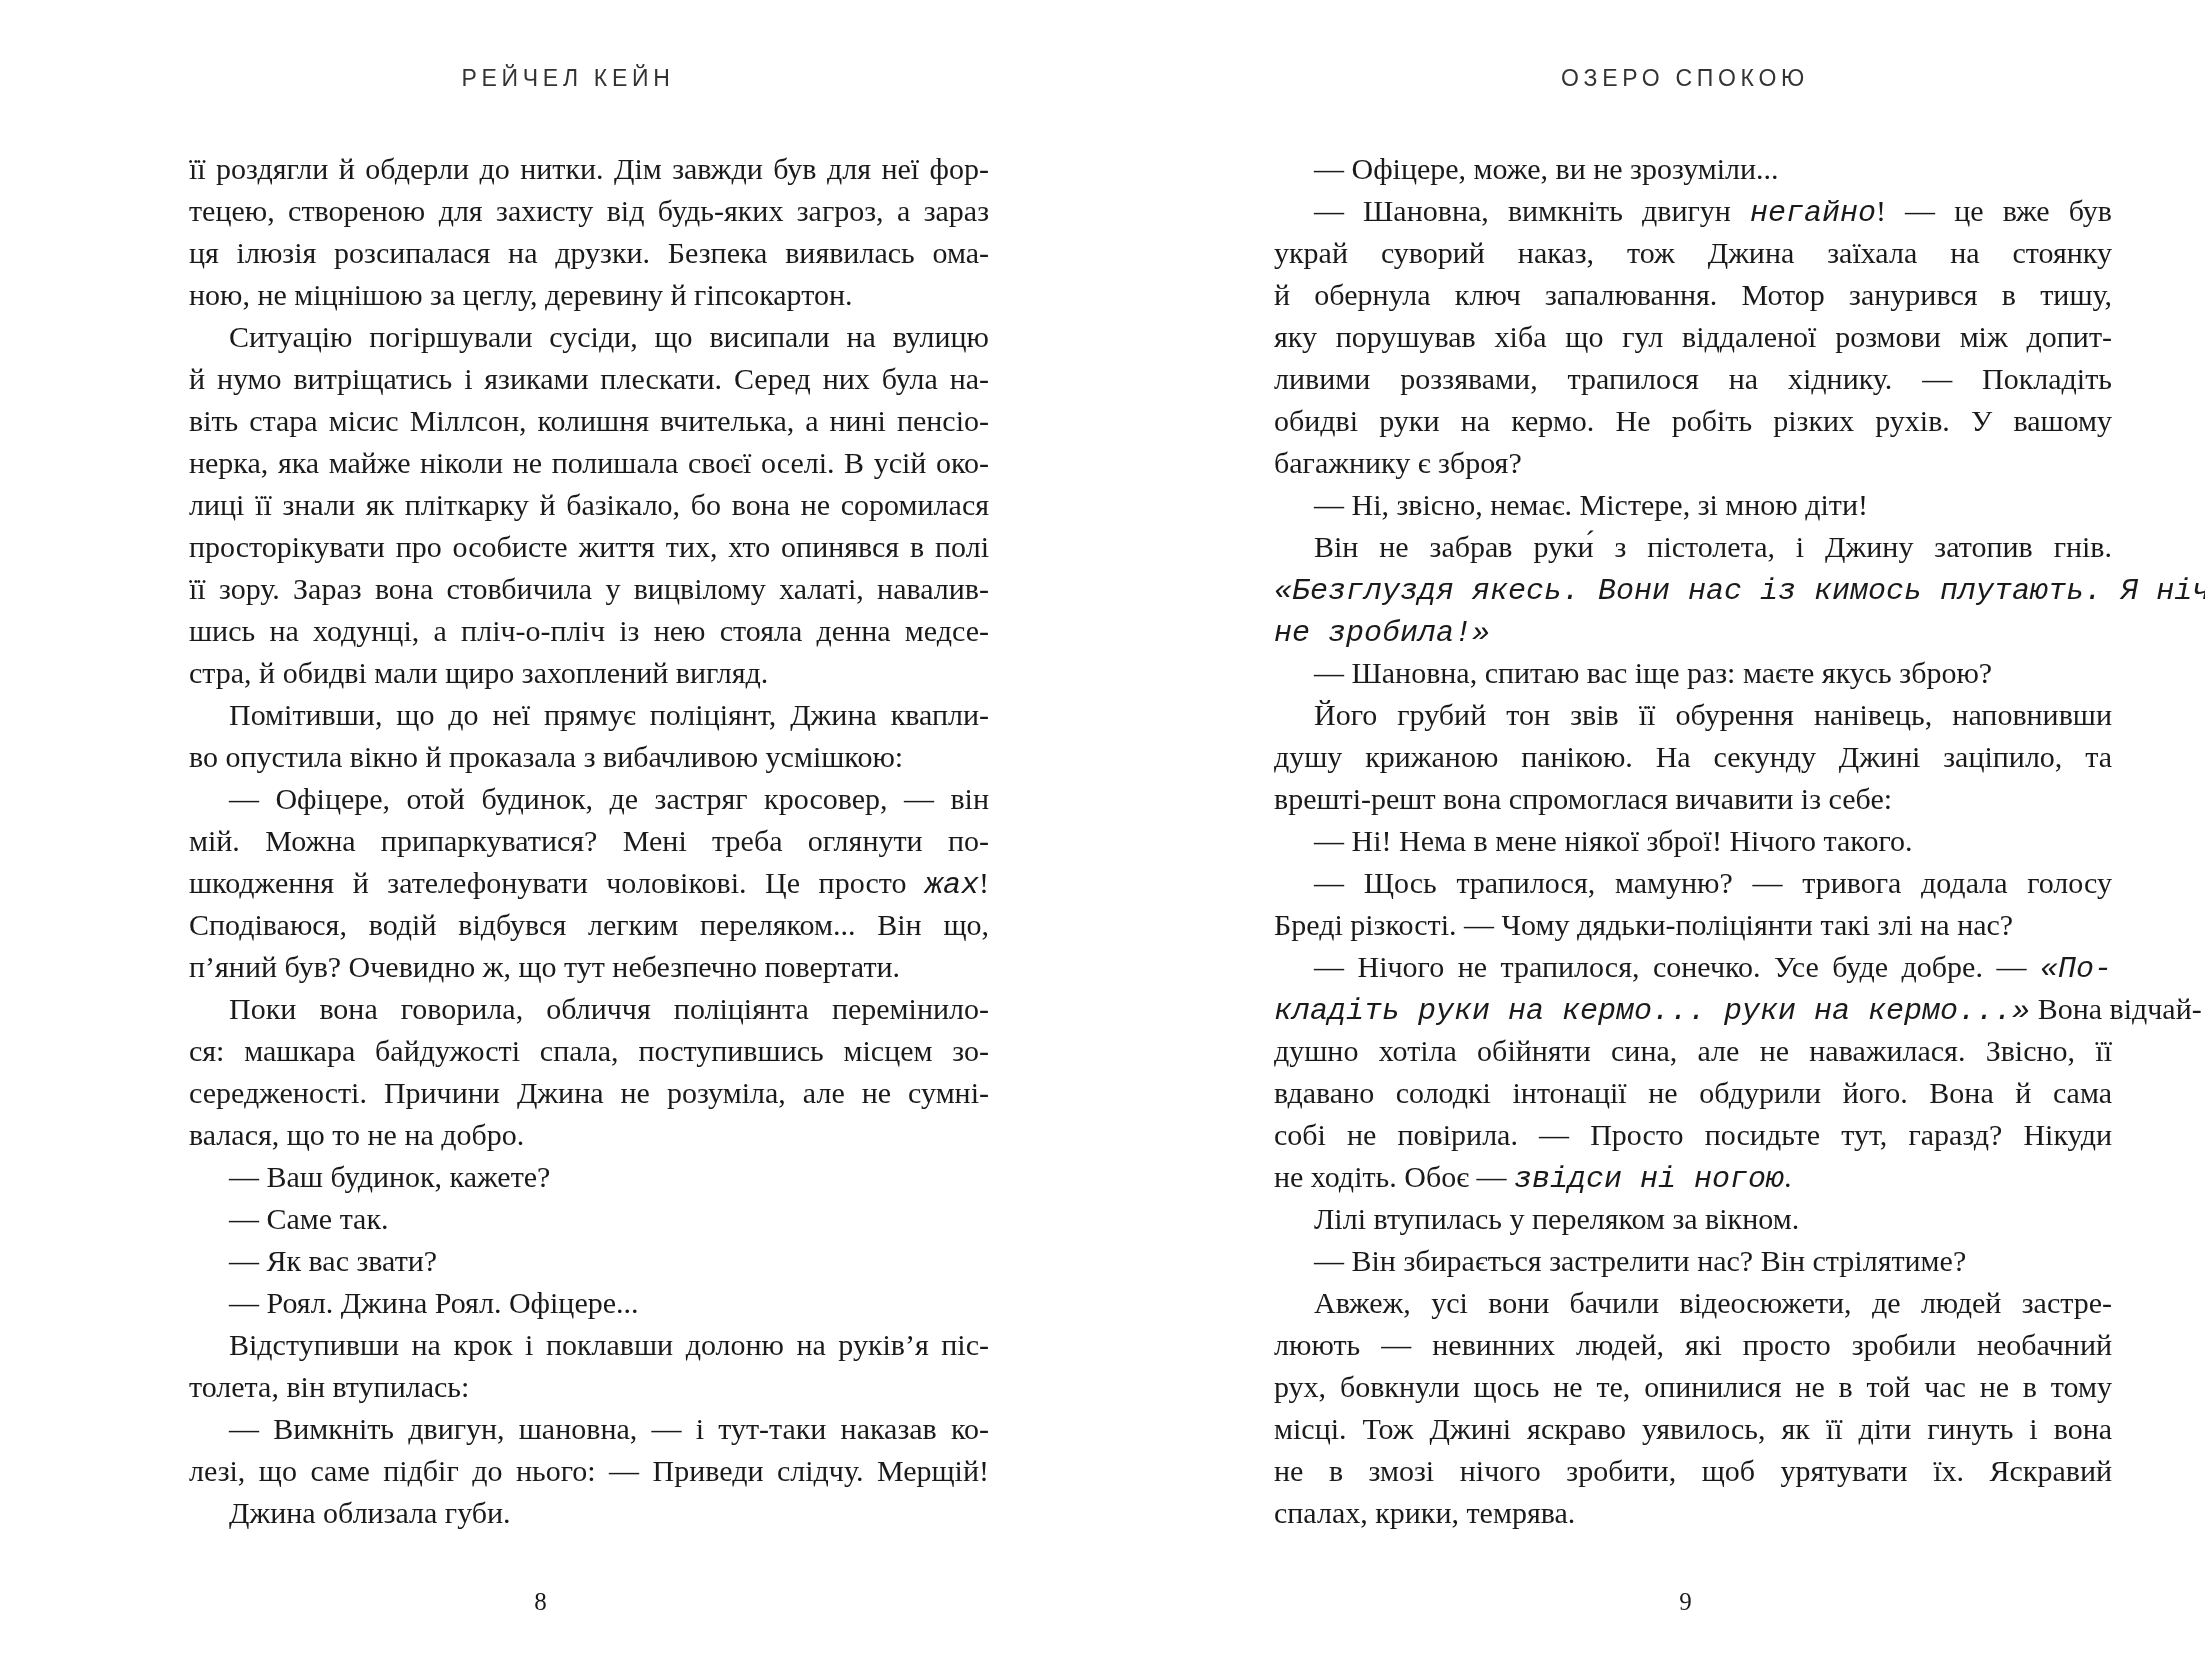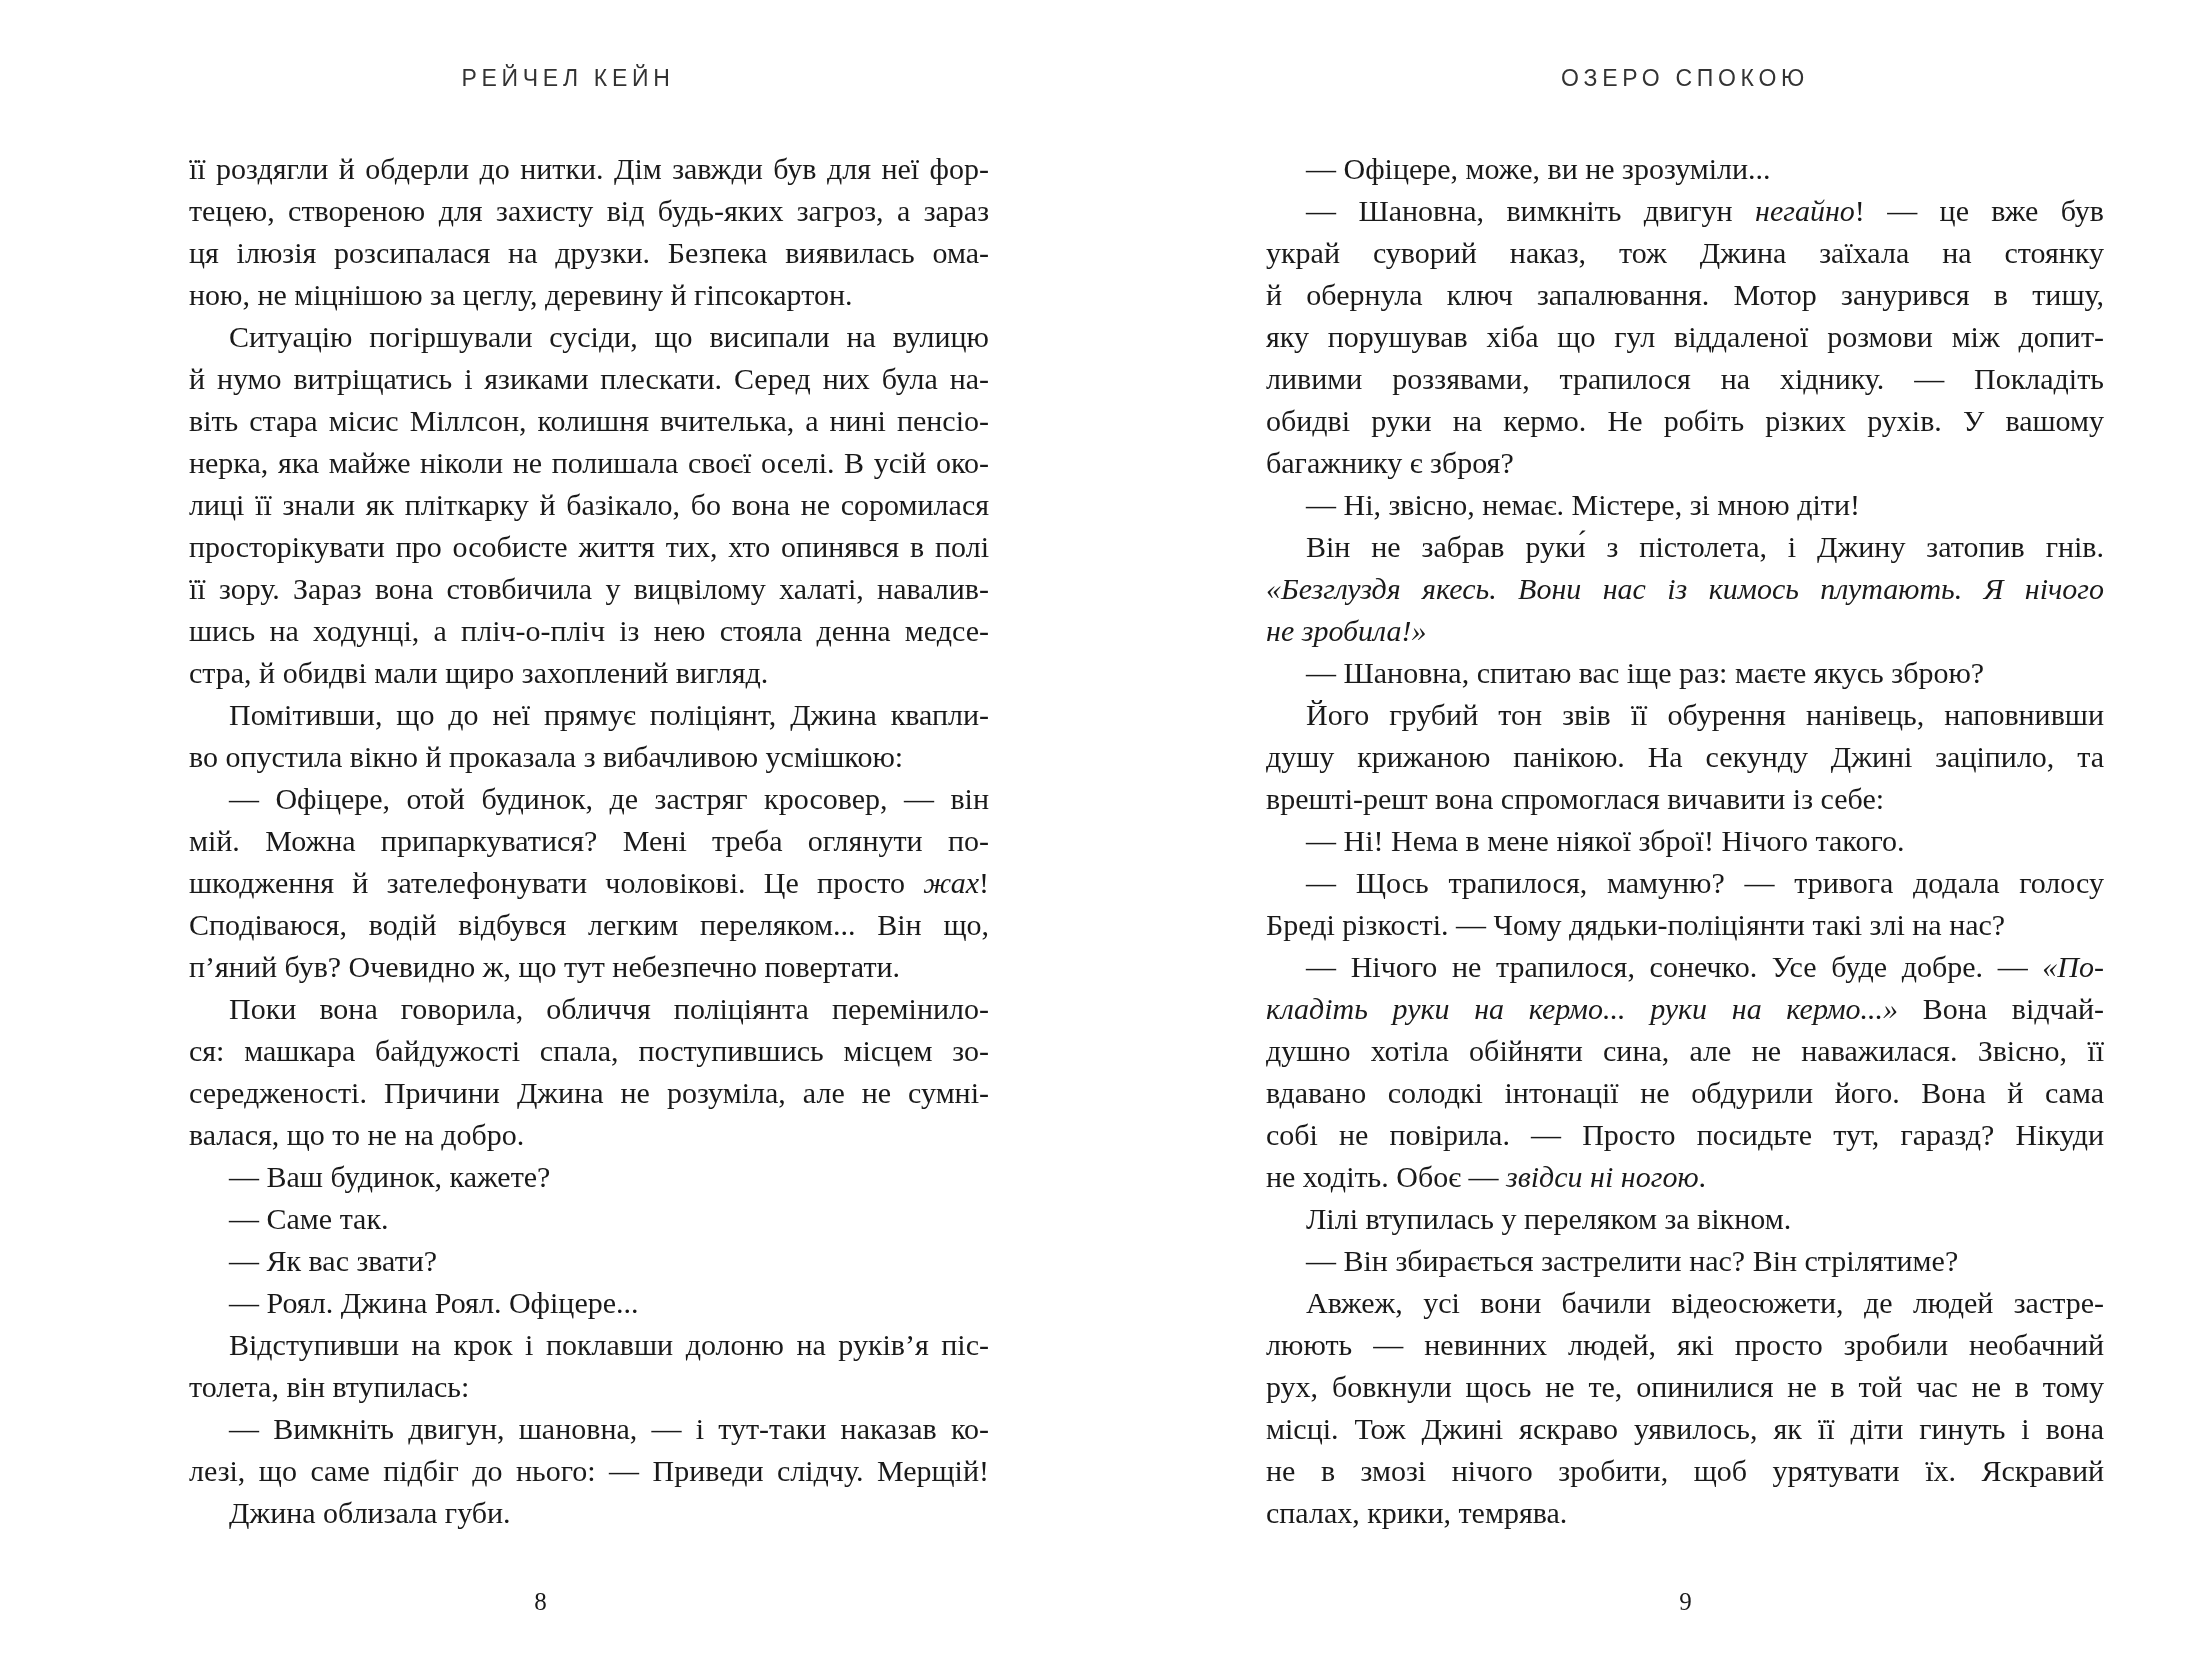--- a/index.html
+++ b/index.html
@@ -5,25 +5,25 @@
   html,body{margin:0;padding:0;background:#fff;}
   body{width:2205px;height:1654px;position:relative;overflow:hidden;font-family:"Liberation Serif","DejaVu Serif",serif;color:#1a1a1a;}
   .page{position:absolute;top:0;height:1589px;}
   .page.left{left:0;width:1102px;}
   .page.right{left:1102px;width:1103px;}
   .running-head{position:absolute;top:65px;font-family:"Liberation Sans","DejaVu Sans",sans-serif;font-size:23px;letter-spacing:4.7px;color:#333;text-align:center;}
   .left .running-head{left:168px;width:800px;}
   .right .running-head{left:164px;width:838px;}
   .text{position:absolute;top:148px;}
   .left .text{left:168px;width:800px;margin-left:21px;}
-  .right .text{left:164px;width:838px;}
+  .right .text{left:172px;width:838px;}
   .line{font-size:30px;line-height:42px;height:42px;white-space:nowrap;text-align:justify;text-align-last:justify;overflow:visible;}
   .line.last{text-align-last:left;}
   .line.indent{padding-left:40px;}
-  .line i{font-style:italic;}
+  .line i{font-style:italic;font-family:Liberation Mono, monospace;}
   .folio{position:absolute;top:1588px;font-size:25px;text-align:center;width:67px;}
   .left .folio{left:507px;}
   .right .folio{left:550px;}
 </style>
 </head>
 <body>
 
 <div class="page left">
   <div class="running-head">РЕЙЧЕЛ КЕЙН</div>
   <div class="text">

